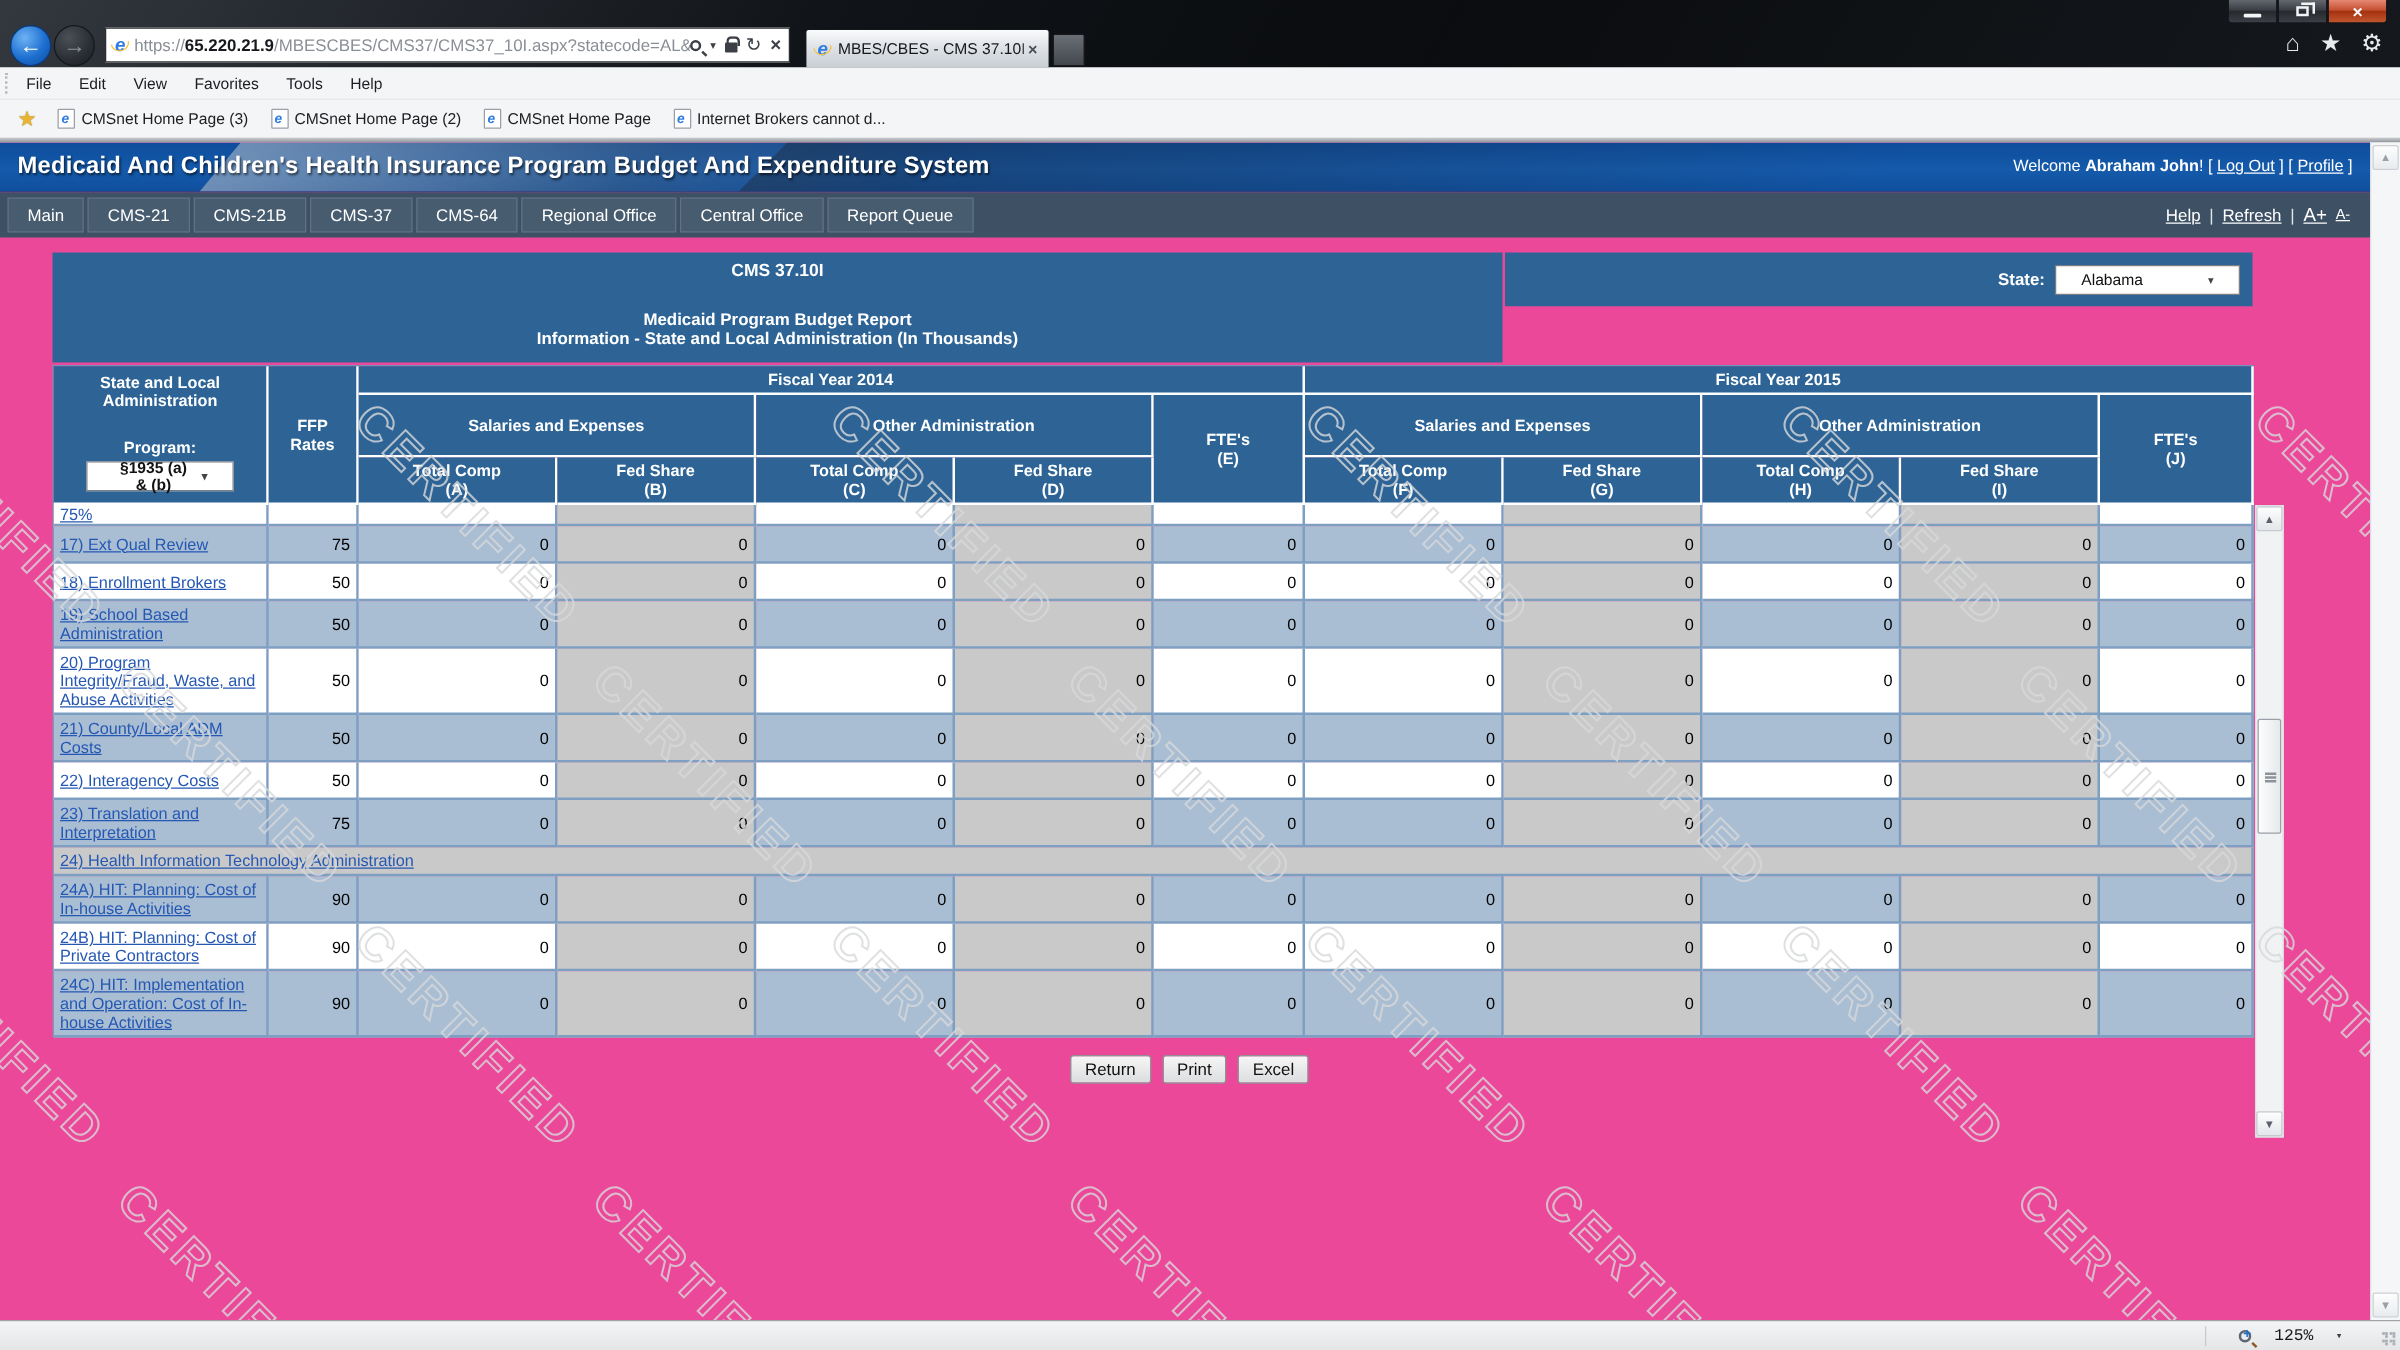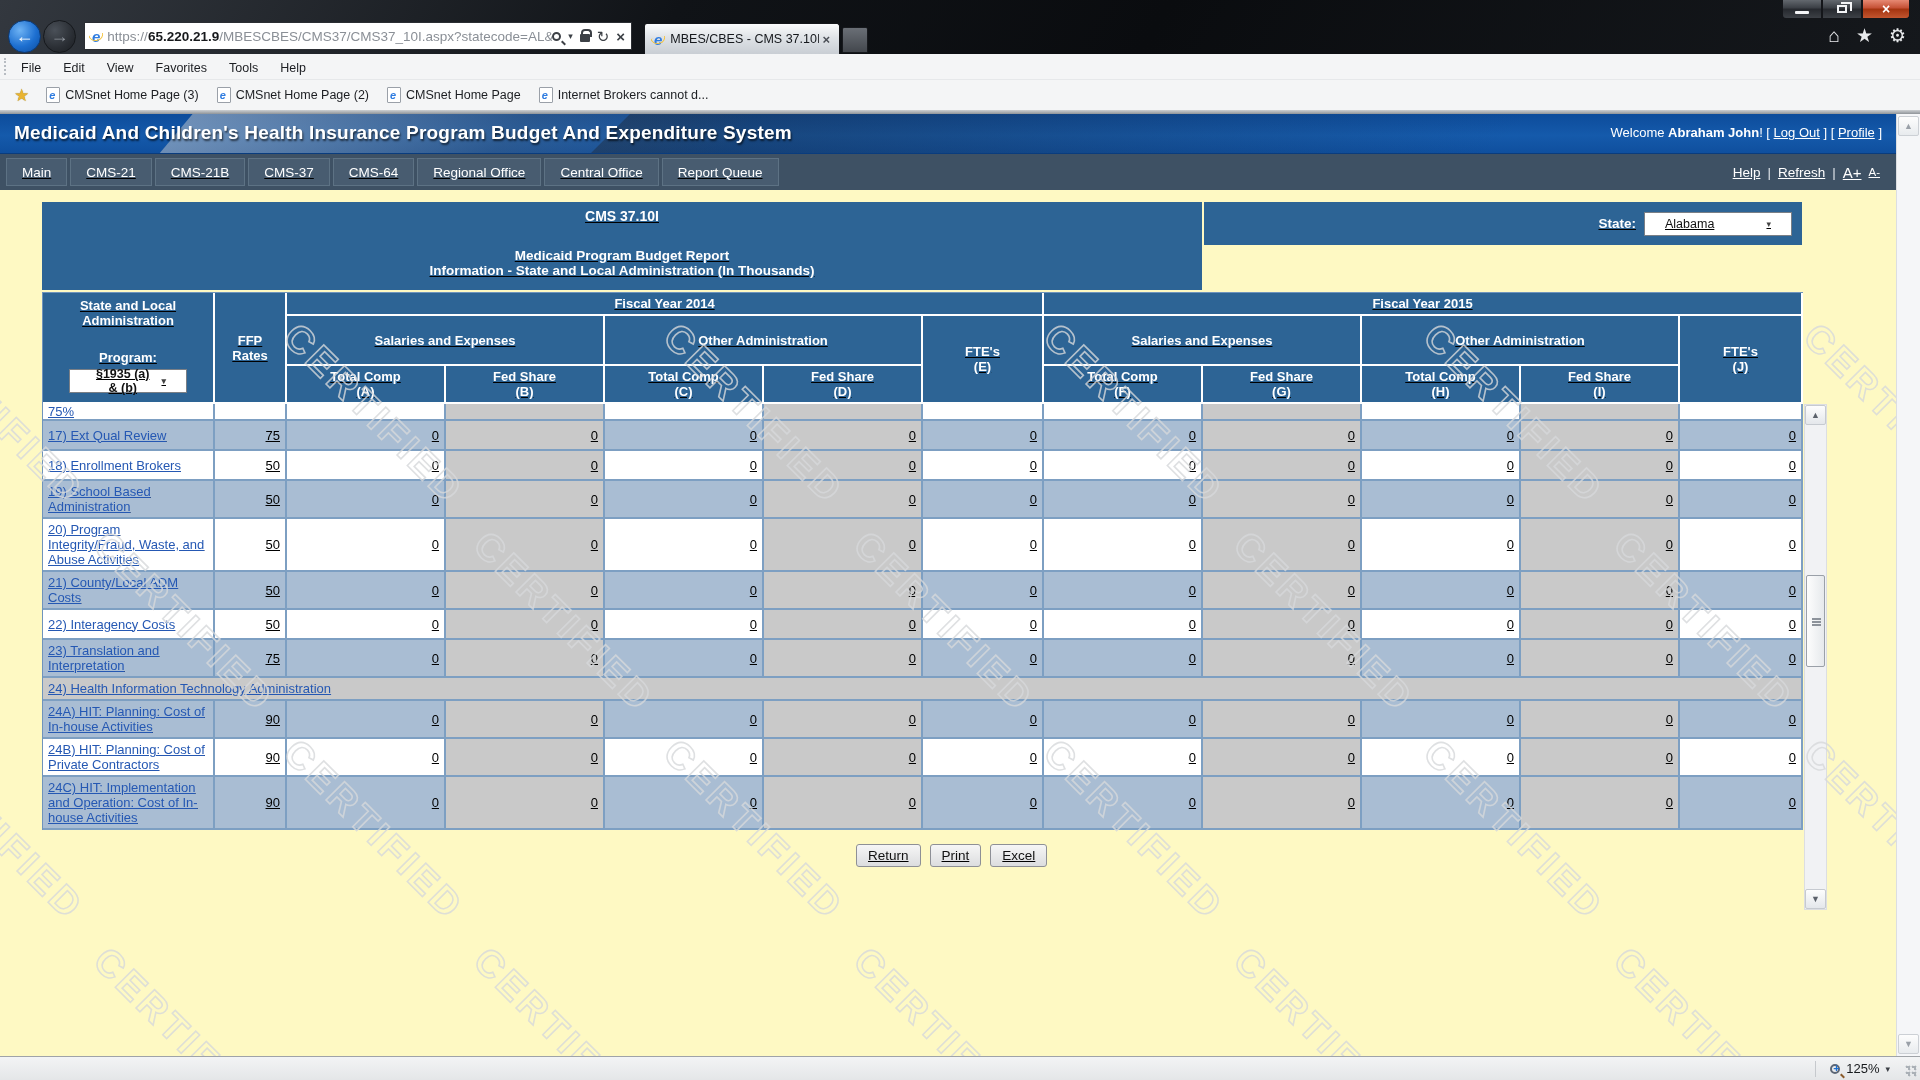--- a/index.html
+++ b/index.html
@@ -51,21 +51,21 @@
   .grip { width:6px; height:70%; margin-left:4px; border-left:2px dotted #b7bcc2; }
   .menu-item { font-size:12.5px; color:#1c1e22; padding:0 11px; }
   .favbar { position:absolute; top:80px; left:0; width:1920px; height:30px; background:#f4f5f6; display:flex; align-items:center; }
   .fav-star { color:#e9b431; font-size:17px; margin:0 8px 0 14px; text-shadow:0 0 1px #8a6d12;}
   .fav-item { display:flex; align-items:center; font-size:12.5px; color:#1c1e22; padding:0 9px; }
   .fav-ico { width:14px; height:16px; background:#fff; border:1px solid #9aa0a8; border-radius:1px; margin-right:5px; position:relative; }
   .fav-ico:after { content:"e"; position:absolute; left:2px; top:1px; font-size:11px; font-style:italic; font-weight:bold; color:#2f7ce0;}
   .chromesep { position:absolute; top:110px; left:0; width:1920px; height:4px; background:linear-gradient(#cdd0d3,#8f9499); }
 
   
-  .page { position:absolute; top:114px; left:0; width:1896px; height:942px; background:#fef9c3; overflow:hidden;text-decoration:underline; }
+  .page { position:absolute; top:114px; left:0; width:1896px; height:942px; background:#ec4899; overflow:hidden; }
 
   .masthead { position:relative; width:100%; height:40px; background:linear-gradient(#0d4c9b,#155aab 55%,#0f4f9e); overflow:hidden; border-bottom:1px solid #0a3c7d;}
   .swoosh1 { position:absolute; left:180px; top:-30px; width:560px; height:90px; background:linear-gradient(100deg,rgba(190,196,203,.55),rgba(90,100,112,.35) 60%,rgba(190,196,203,0)); transform:skewX(-40deg);}
   .swoosh2 { position:absolute; left:620px; top:-20px; width:900px; height:60px; background:linear-gradient(100deg,rgba(30,40,55,.45),rgba(30,40,55,0)); transform:skewX(-45deg);}
   .app-title { position:absolute; left:14px; top:8px; font-size:19px; font-weight:bold; color:#fff; text-shadow:1px 2px 2px rgba(0,0,0,.65); letter-spacing:.2px;}
   .welcome { position:absolute; right:14px; top:11px; font-size:13px; color:#fff; }
   .welcome a { color:#fff; text-decoration:underline; cursor:pointer; }
 
   .navbar { position:relative; width:100%; height:36px; background:#3e5164; display:flex; align-items:center; padding:0 6px; }
   .nav-tab { height:28px; margin-right:3px; padding:0 15px; display:flex; align-items:center; background:#485c70; border:1px solid #5d7284;
@@ -126,21 +126,21 @@
 
   
   .main-scroll { position:absolute; top:114px; right:0; width:24px; height:942px; background:#f5f6f8; border-left:1px solid #dcdee1; }
   .ms-btn { position:absolute; left:1px; width:21px; height:20px; background:linear-gradient(#fdfdfd,#e8ebee); border:1px solid #ccd0d5; border-radius:2px;
      color:#9aa0a8; font-size:9px; display:flex; align-items:center; justify-content:center; }
   .ms-up{ top:2px; } .ms-down{ bottom:2px; }
 
   
   .statusbar { position:absolute; top:1056px; left:0; width:1920px; height:24px; background:linear-gradient(#f3f4f5,#e4e6e8); border-top:1px solid #9fa3a8;
      display:flex; align-items:center; }
-  .status-zoom { position:absolute; right:30px; display:flex; align-items:center; gap:6px; font-size:13px; color:#17191c;}
+  .status-zoom { position:absolute; right:46px; display:flex; align-items:center; gap:18px; font-size:13px; color:#17191c;font-family:Liberation Mono, monospace;}
   .zoom-sep { width:1px; height:16px; background:#c6c9cd; margin-right:8px;}
   .i-zoom { width:10px; height:10px; border:2px solid #5c6675; border-radius:50%; position:relative; }
   .i-zoom:before { content:"+"; position:absolute; left:1px; top:-4px; color:#1d6fd0; font-size:11px; font-weight:bold;}
   .i-zoom:after { content:""; position:absolute; width:5px; height:2px; background:#8a5a2a; transform:rotate(45deg); left:8px; top:9px;}
   .status-caret { font-size:9px; color:#3c4046; }
   .resize-grip { position:absolute; right:3px; bottom:3px; width:12px; height:12px;
      background:radial-gradient(circle at 30% 30%, #aab0b6 1px, transparent 1.5px),
                 radial-gradient(circle at 70% 70%, #aab0b6 1px, transparent 1.5px),
                 radial-gradient(circle at 70% 30%, #aab0b6 1px, transparent 1.5px); background-size:6px 6px;}
 

